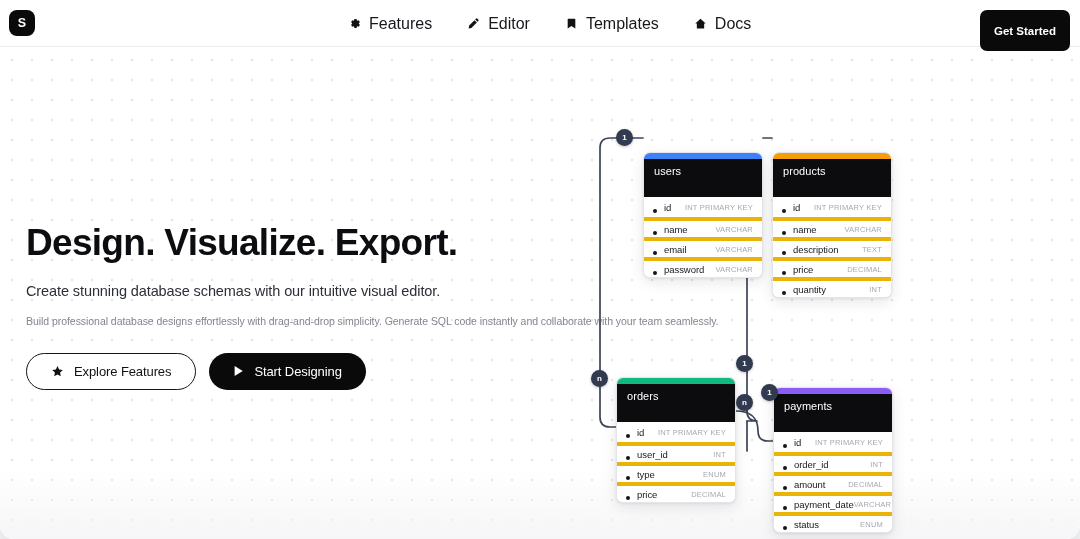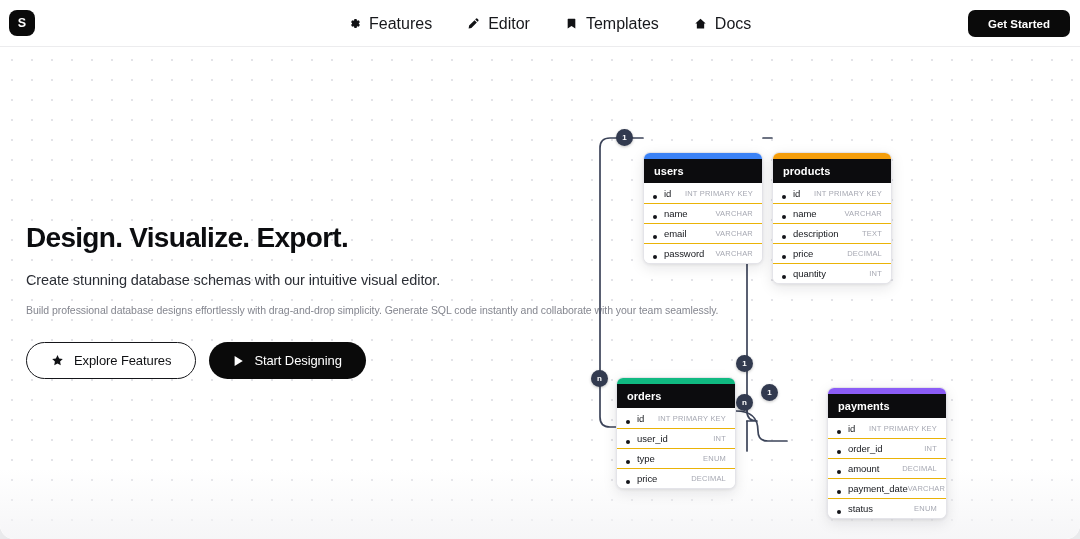--- a/index.html
+++ b/index.html
@@ -42,21 +42,21 @@
     display: flex; align-items: center; gap: 35px;
   }
   .nav-item {
     display: flex; align-items: center; gap: 8px;
     font-size: 16px; color: #17181c; cursor: pointer;
   }
   .nav-ico { width: 13px; height: 13px; display: block; }
   .nav-ico svg { display: block; width: 13px; height: 13px; fill: #111215; }
   #cta {
     position: absolute; right: 10px; top: 10px;
-    height: 27px; padding: 0 20px;
+    height: 41px; padding: 0 14px;
     background: #0a0a0a; color: #fff;
     border: none; border-radius: 7px;
     font-family: "Liberation Sans", sans-serif;
     font-size: 11.5px; font-weight: bold;
     cursor: pointer;
   }
 
   
   #canvas {
     position: absolute; left: 0; top: 47px;
@@ -70,21 +70,21 @@
   }
   #canvas::after{
     content:""; position:absolute; left:0; right:0; bottom:0; height:70px;
     background: linear-gradient(to bottom, rgba(255,255,255,0) 0%, rgba(244,244,246,.85) 100%);
     pointer-events:none;
   }
 
   
   #hero { position: absolute; left: 26px; top: 175px; width: 700px; z-index: 6; }
   #hero-title {
-    font-size: 28px; font-weight: bold; color: #0c0d10;
+    font-size: 37px; font-weight: bold; color: #0c0d10;
     letter-spacing: -.7px; line-height: 1.15;
   }
   #hero-sub {
     margin-top: 18px; font-size: 14.5px; color: #2c2f36; letter-spacing: -.1px;
   }
   #hero-desc {
     margin-top: 16px; font-size: 10.5px; color: #84868f; letter-spacing: -.05px;
   }
   #hero-actions { margin-top: 26px; display: flex; gap: 13px; }
   .btn {
@@ -109,28 +109,28 @@
     position: absolute; z-index: 12;
     background: #ffffff;
     border: 1px solid #e4e4e9;
     border-radius: 7px;
     box-shadow: 0 4px 14px rgba(16,18,30,.10), 0 1px 3px rgba(16,18,30,.07);
     overflow: hidden;
   }
   .card-accent { height: 6px; width: 100%; }
   .card-head {
     background: #0c0c0e; color: #ffffff;
-    font-size: 11px; font-weight: bold;
-    padding: 6px 10px 6px 10px; letter-spacing: .05px;
+    font-size: 11px; font-weight: normal;
+    padding: 6px 10px 20px 10px; letter-spacing: .05px;
   }
   .card-rows { background: #fff; }
   .row {
     display: flex; align-items: center; justify-content: space-between;
     height: 20px; padding: 0 9px 0 9px;
-    border-top: 1px solid #eab308;
+    border-top: 4px solid #eab308;
   }
   .row:first-child { border-top: none; }
   .row-left { display: flex; align-items: flex-end; gap: 7px; }
   .dot { width: 4px; height: 4px; border-radius: 50%; background: #14151a; }
   .col-name { font-size: 9.5px; color: #16181d; letter-spacing: -.05px; }
   .col-type { font-size: 7.5px; color: #a6a8b2; letter-spacing: .2px; }
 
   .badge {
     position: absolute; z-index: 20;
     width: 17px; height: 17px; border-radius: 50%;
@@ -346,21 +346,21 @@
           <div class="row">
             <span class="row-left">
                 <span class="dot"></span>
             <span class="col-name">price</span>
               </span>
             <span class="col-type">DECIMAL</span>
           </div>
         </div>
       </div>
 
-      <div class="card" style="left:827px; top:340px; width:120px;">
+      <div class="card" style="left:773px; top:340px; width:120px;">
         <div class="card-accent" style="background:#8b5cf6"></div>
         <div class="card-head">payments</div>
         <div class="card-rows">
           <div class="row">
             <span class="row-left">
                 <span class="dot"></span>
             <span class="col-name">id</span>
               </span>
             <span class="col-type">INT PRIMARY KEY</span>
           </div>

